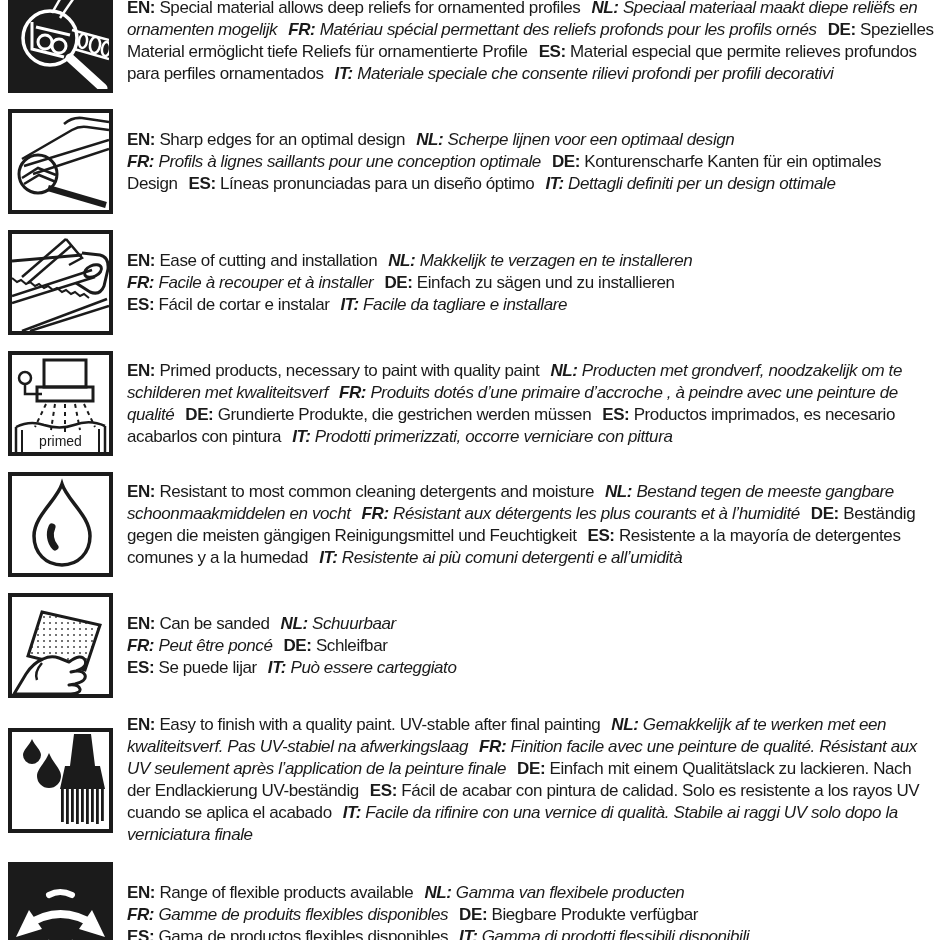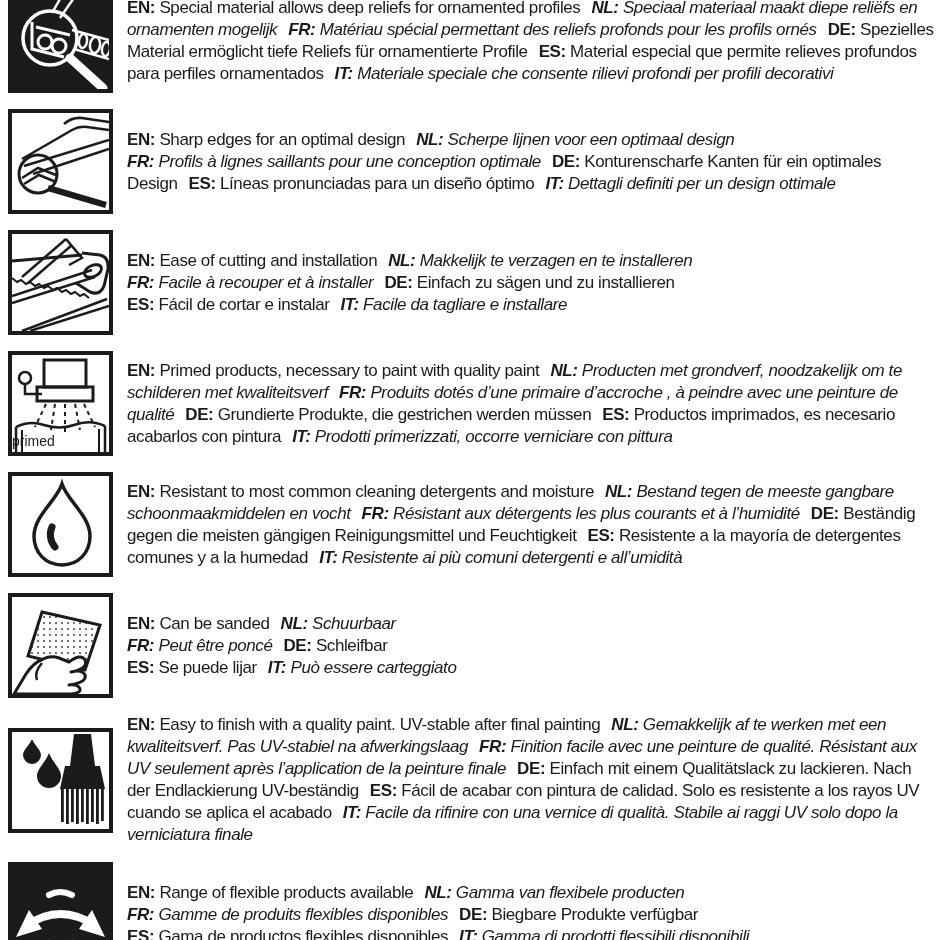--- a/index.html
+++ b/index.html
@@ -39,21 +39,21 @@
     background: #1b1b1b;
   }
   .icon-holder, .icon-holder svg {
     display: block;
     width: 97px;
     height: 97px;
   }
   .icon-caption {
     position: absolute;
     left: 0; right: 0; bottom: 3px;
-    text-align: left;
+    text-align: center;
     font-size: 14px;
     color: #1b1b1b;
     display: none;
     letter-spacing: 0;
   }
   .feature-text {
     flex: 1 1 auto;
     margin: 0;
     font-size: 17px;
     line-height: 22px;

